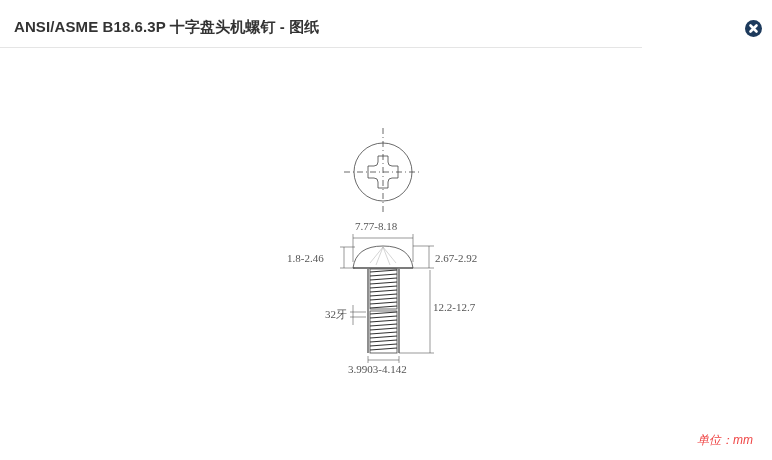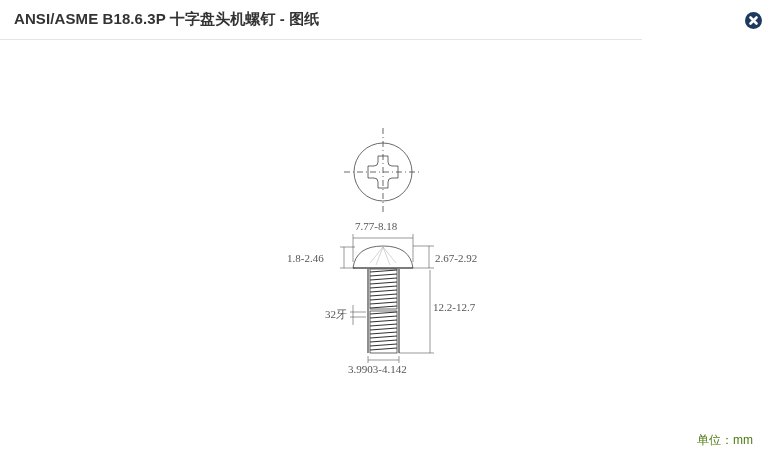--- a/index.html
+++ b/index.html
@@ -1,22 +1,22 @@
 <!DOCTYPE html>
 <html><head>
 <meta charset="utf-8">
 <style>
   html, body { margin:0; padding:0; }
   body { width:772px; height:460px; background:#ffffff; font-family:"Liberation Sans", "DejaVu Sans", sans-serif; position:relative; overflow:hidden; }
-  .header { position:absolute; left:0; top:4px; width:642px; height:35px; border-bottom:1px solid #e5e5e5; }
+  .header { position:absolute; left:0; top:12px; width:642px; height:35px; border-bottom:1px solid #e5e5e5; }
   .title { position:absolute; left:14px; top:6px; font-size:15px; font-weight:bold; color:#333333; letter-spacing:0.1px; }
   .close { position:absolute; left:745px; top:8px; width:17px; height:17px; border-radius:50%; background:#1d3a5c; cursor:pointer; }
   .close svg { position:absolute; left:0; top:0; }
   .drawing { position:absolute; left:0; top:36px; width:772px; height:424px; }
-  .unit { position:absolute; left:697px; top:432px; font-size:12px; color:#4d7c0f; }
+  .unit { position:absolute; left:697px; top:432px; font-size:12px; color:#ef4444;font-style:italic; }
   svg text { font-family:"Liberation Serif", "DejaVu Serif", serif; font-size:11px; fill:#555; }
 </style>
 </head>
 <body>
 
 <div class="header">
   <div class="title">ANSI/ASME B18.6.3P  十字盘头机螺钉 - 图纸</div>
   <div class="close">
     <svg width="17" height="17" viewBox="0 0 17 17">
       <path d="M5.5 5.5 L11.5 11.5 M11.5 5.5 L5.5 11.5" stroke="#ffffff" stroke-width="2.6" stroke-linecap="round"></path>

